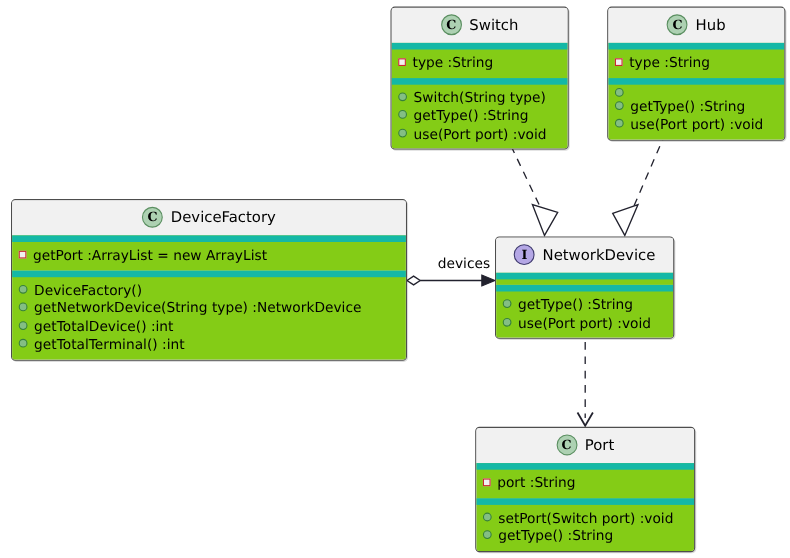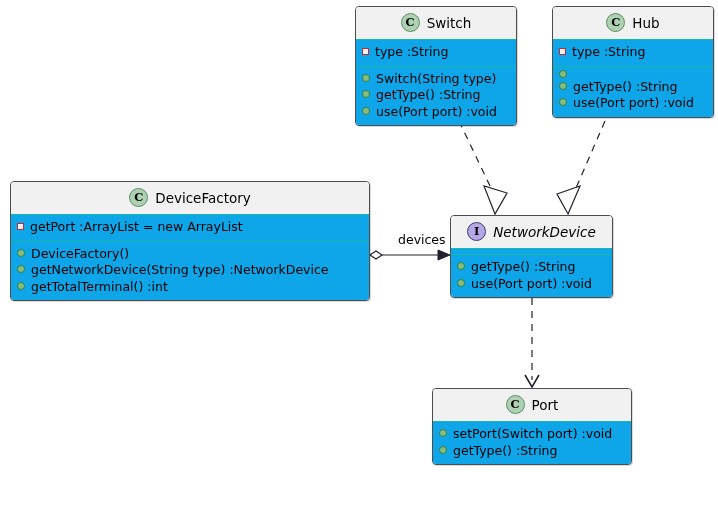--- a/index.html
+++ b/index.html
@@ -42,21 +42,20 @@
     gap: 7px;
     padding: 6px 8px 7px 8px;
     font-size: 13.5px;
     color: #000000;
     background: #F1F1F1;
   }
   .class-header .title-text {
     white-space: nowrap;
   }
   .class-header.iface .title-text {
-    font-style: italic;
   }
   .badge {
     width: 17px;
     height: 17px;
     border-radius: 50%;
     display: inline-flex;
     align-items: center;
     justify-content: center;
     font-size: 11.5px;
     font-weight: bold;
@@ -67,23 +66,23 @@
   }
   .badge.badge-class {
     background: #ADD1B2;
     border: 1.3px solid #5B8F61;
   }
   .badge.badge-iface {
     background: #B4A7E5;
     border: 1.3px solid #3F3B6E;
   }
   .compartment {
-    border-top: 1px solid #14b8a6;
+    border-top: 6px solid #14b8a6;
     padding: 4px 6px 5px 6px;
-    background: #0ea5e9;
+    background: #84cc16;
   }
   .compartment.empty {
     padding: 0;
     height: 5px;
   }
   .member {
     display: flex;
     align-items: baseline;
     gap: 6px;
     font-size: 12.5px;
@@ -215,20 +214,24 @@
       <div class="member">
         <span class="mark mark-public"></span>
         <span>DeviceFactory()</span>
       </div>
       <div class="member">
         <span class="mark mark-public"></span>
         <span>getNetworkDevice(String type) :NetworkDevice</span>
       </div>
       <div class="member">
         <span class="mark mark-public"></span>
+        <span>getTotalDevice() :int</span>
+      </div>
+      <div class="member">
+        <span class="mark mark-public"></span>
         <span>getTotalTerminal() :int</span>
       </div>
     </div>
   </div>
 
   <div class="uml-class" style="left:450px; top:215px; width:163px;">
     <div class="class-header iface">
       <span class="badge badge-iface">I</span>
       <span class="title-text">NetworkDevice</span>
     </div>
@@ -245,20 +248,26 @@
     </div>
   </div>
 
   <div class="uml-class" style="left:432px; top:388px; width:200px;">
     <div class="class-header">
       <span class="badge badge-class">C</span>
       <span class="title-text">Port</span>
     </div>
     <div class="compartment">
       <div class="member">
+        <span class="mark mark-private"></span>
+        <span>port :String</span>
+      </div>
+    </div>
+    <div class="compartment">
+      <div class="member">
         <span class="mark mark-public"></span>
         <span>setPort(Switch port) :void</span>
       </div>
       <div class="member">
         <span class="mark mark-public"></span>
         <span>getType() :String</span>
       </div>
     </div>
   </div>
 

